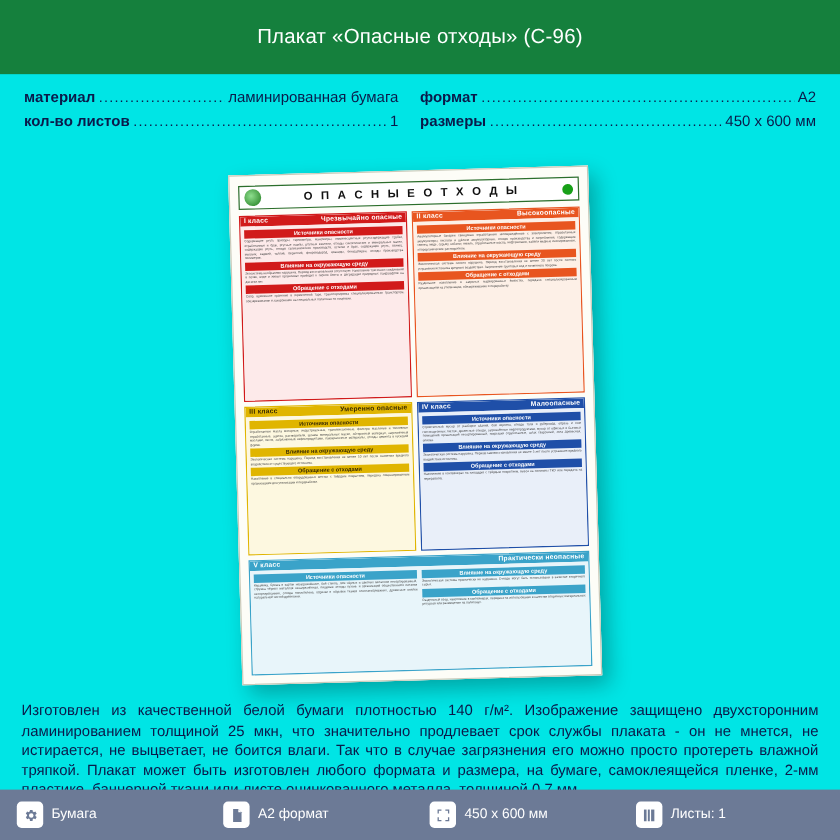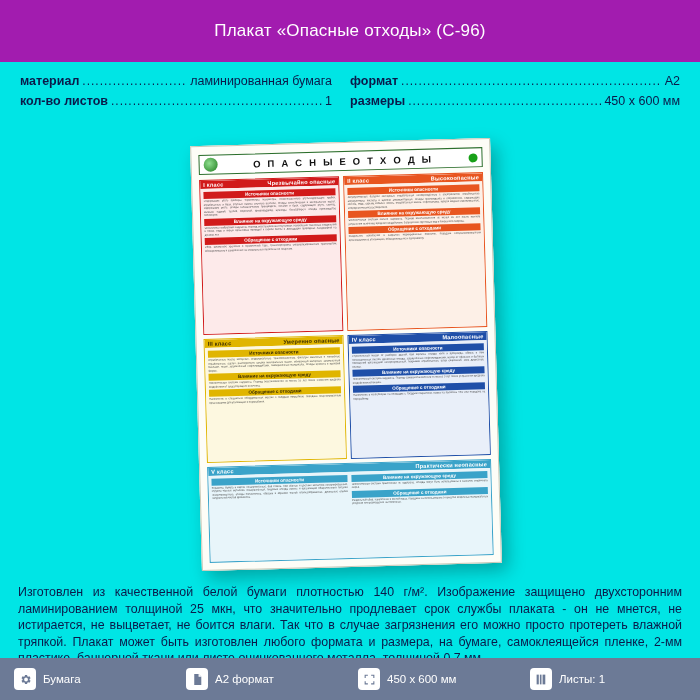--- a/index.html
+++ b/index.html
@@ -9,21 +9,21 @@
     font-family:"Liberation Sans", sans-serif;
     background:#00e5e5;
     overflow:hidden;
     position:relative;
   }
   .page { width:700px; height:700px; position:relative; }
 
   
   .header {
     height:62px;
-    background:#a21caf;
+    background:#15803d;
     color:#ffffff;
     display:flex; align-items:center; justify-content:center;
     font-size:17px;
     letter-spacing:.2px;
   }
 
   
   .specs {
     position:absolute; top:62px; left:0; width:700px; height:62px;
     background:#00e5e5;

